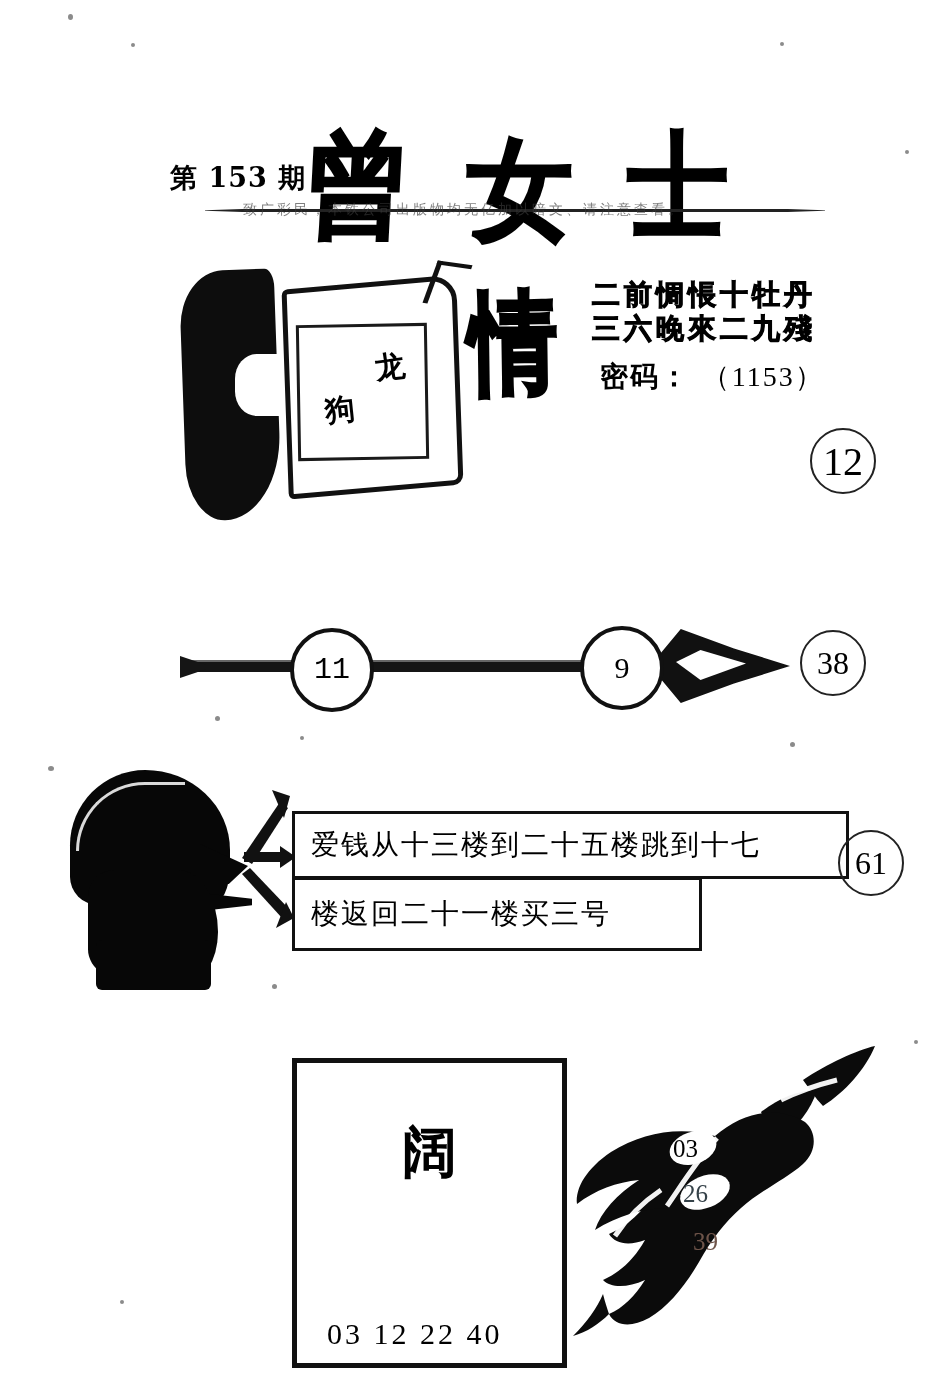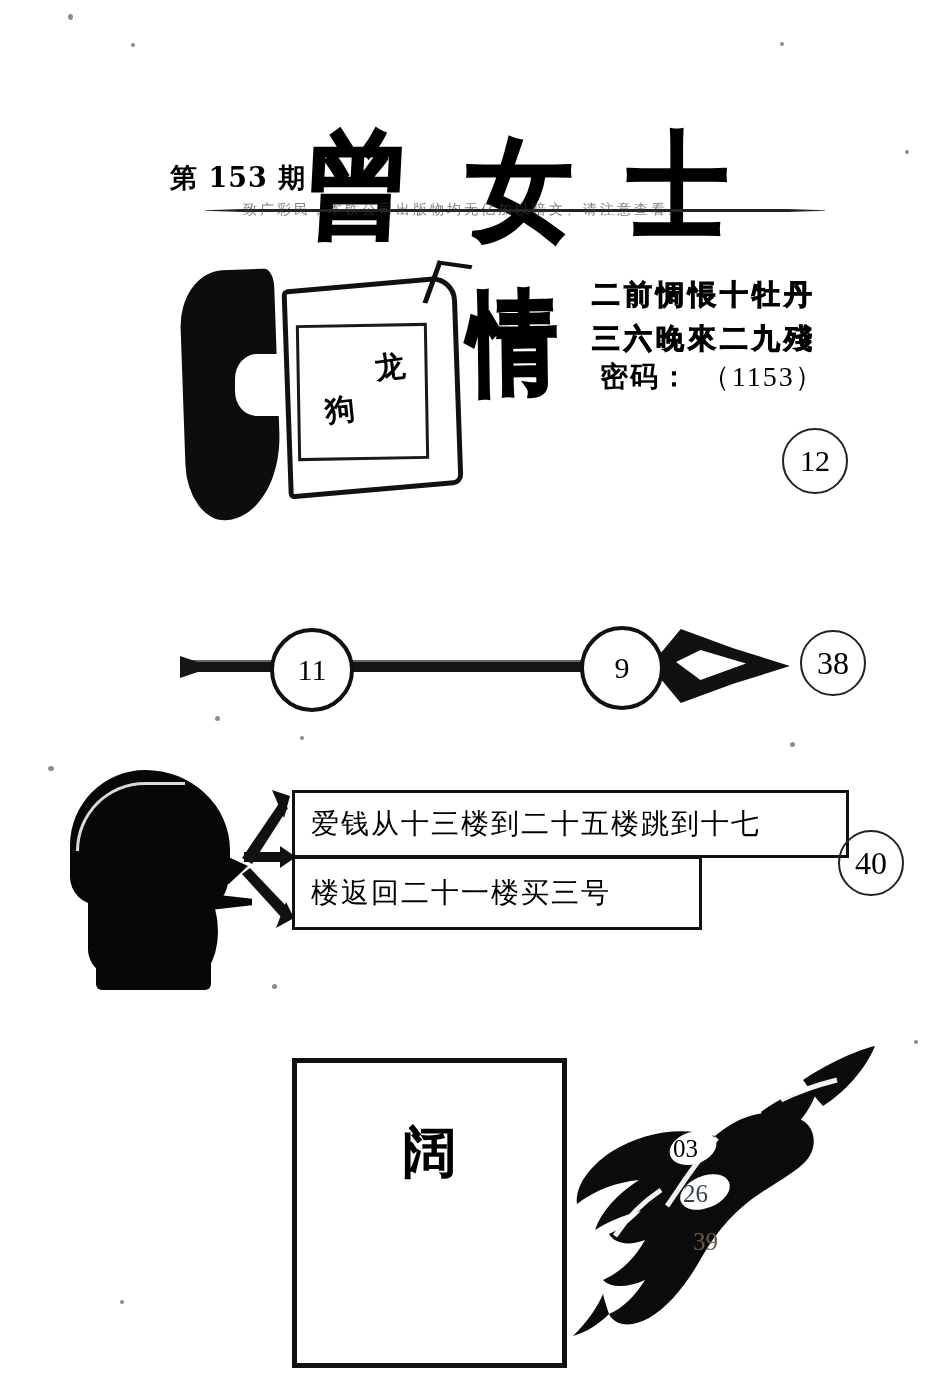--- a/index.html
+++ b/index.html
@@ -183,36 +183,36 @@
   
   .poem1, .poem2 {
     font-size: 28px;
     font-weight: bold;
     letter-spacing: 4px;
     font-family: "DejaVu Serif", serif;
     white-space: nowrap;
     -webkit-text-stroke: 1px #000;
   }
   .poem1 { left: 592px; top: 276px; }
-  .poem2 { left: 592px; top: 320px; }
+  .poem2 { left: 592px; top: 310px; }
   .code-line {
     left: 600px;
     top: 358px;
     font-size: 28px;
     font-weight: bold;
     letter-spacing: 2px;
     white-space: nowrap;
     font-family: "DejaVu Serif", serif;
   }
   .code-line .paren { font-family: "Liberation Serif", serif; font-weight: normal; }
 
   .num12 {
-    left: 782px; top: 428px;
+    left: 810px; top: 428px;
     width: 62px; height: 62px;
-    font-size: 30px;
+    font-size: 40px;
     text-align: right;
   }
 
   
   .spear {
     left: 180px;
     top: 600px;
     width: 700px;
     height: 130px;
   }
@@ -267,21 +267,21 @@
     position: absolute;
     border: 4px solid #111;
     border-radius: 50%;
     background: #fff;
     display: flex;
     align-items: center;
     justify-content: center;
     font-size: 30px;
     font-family: "Liberation Serif", serif;
   }
-  .b11 { left: 90px;  top: 28px; width: 76px; height: 76px; }
+  .b11 { left: 110px;  top: 28px; width: 76px; height: 76px; font-family: Liberation Mono, monospace; }
   .b27 { left: 240px; top: 28px; width: 76px; height: 76px; }
   .b16 { left: 400px; top: 26px; width: 76px; height: 76px; }
   .num38 {
     left: 800px; top: 630px;
     width: 62px; height: 62px;
     font-size: 32px;
   }
 
   
   .head {
@@ -342,20 +342,21 @@
     position: absolute;
     border: 3px solid #111;
     background: #fff;
     display: flex;
     align-items: center;
     padding-left: 16px;
     font-size: 28px;
     letter-spacing: 2px;
     white-space: nowrap;
     font-family: "DejaVu Sans", sans-serif;
+    margin-top: 21px;
   }
   .sb1 { left: 292px; top: 790px; width: 535px; height: 62px; }
   .sb2 { left: 292px; top: 856px; width: 388px; height: 68px; }
   .num35 {
     left: 838px; top: 830px;
     width: 62px; height: 62px;
     font-size: 32px;
   }
 
   
@@ -480,24 +481,25 @@
         <polygon points="6,74 48,74 48,84 6,84"></polygon>
         <polygon points="42,68 58,79 42,90"></polygon>
         <polygon points="4,96 44,140 52,132 12,90"></polygon>
         <polygon points="38,150 56,140 48,124"></polygon>
       </g>
     </svg>
   </div>
 
   <div class="speech-box sb1">爱钱从十三楼到二十五楼跳到十七</div>
   <div class="speech-box sb2">楼返回二十一楼买三号</div>
-  <div class="circle-num num35">40</div>
+  <div class="circle-num num35">61</div>
 
   <div class="frame">
     <div class="big-hz">阔</div>
+    <div class="nums">03 12 22 40</div>
   </div>
 
   <div class="abs bird">
     <svg width="320" height="300" viewBox="0 0 320 300">
       <g fill="#0b0b0b">
 
         <path d="M238 40 C262 24 292 10 310 6 C300 30 280 52 258 66 C250 58 244 48 238 40 Z"></path>
         <path d="M196 72 C214 58 234 50 252 50 C246 70 232 88 214 98 C206 92 200 82 196 72 Z"></path>
 
         <path d="M150 96 C180 70 214 66 240 82 C252 92 252 112 238 124

